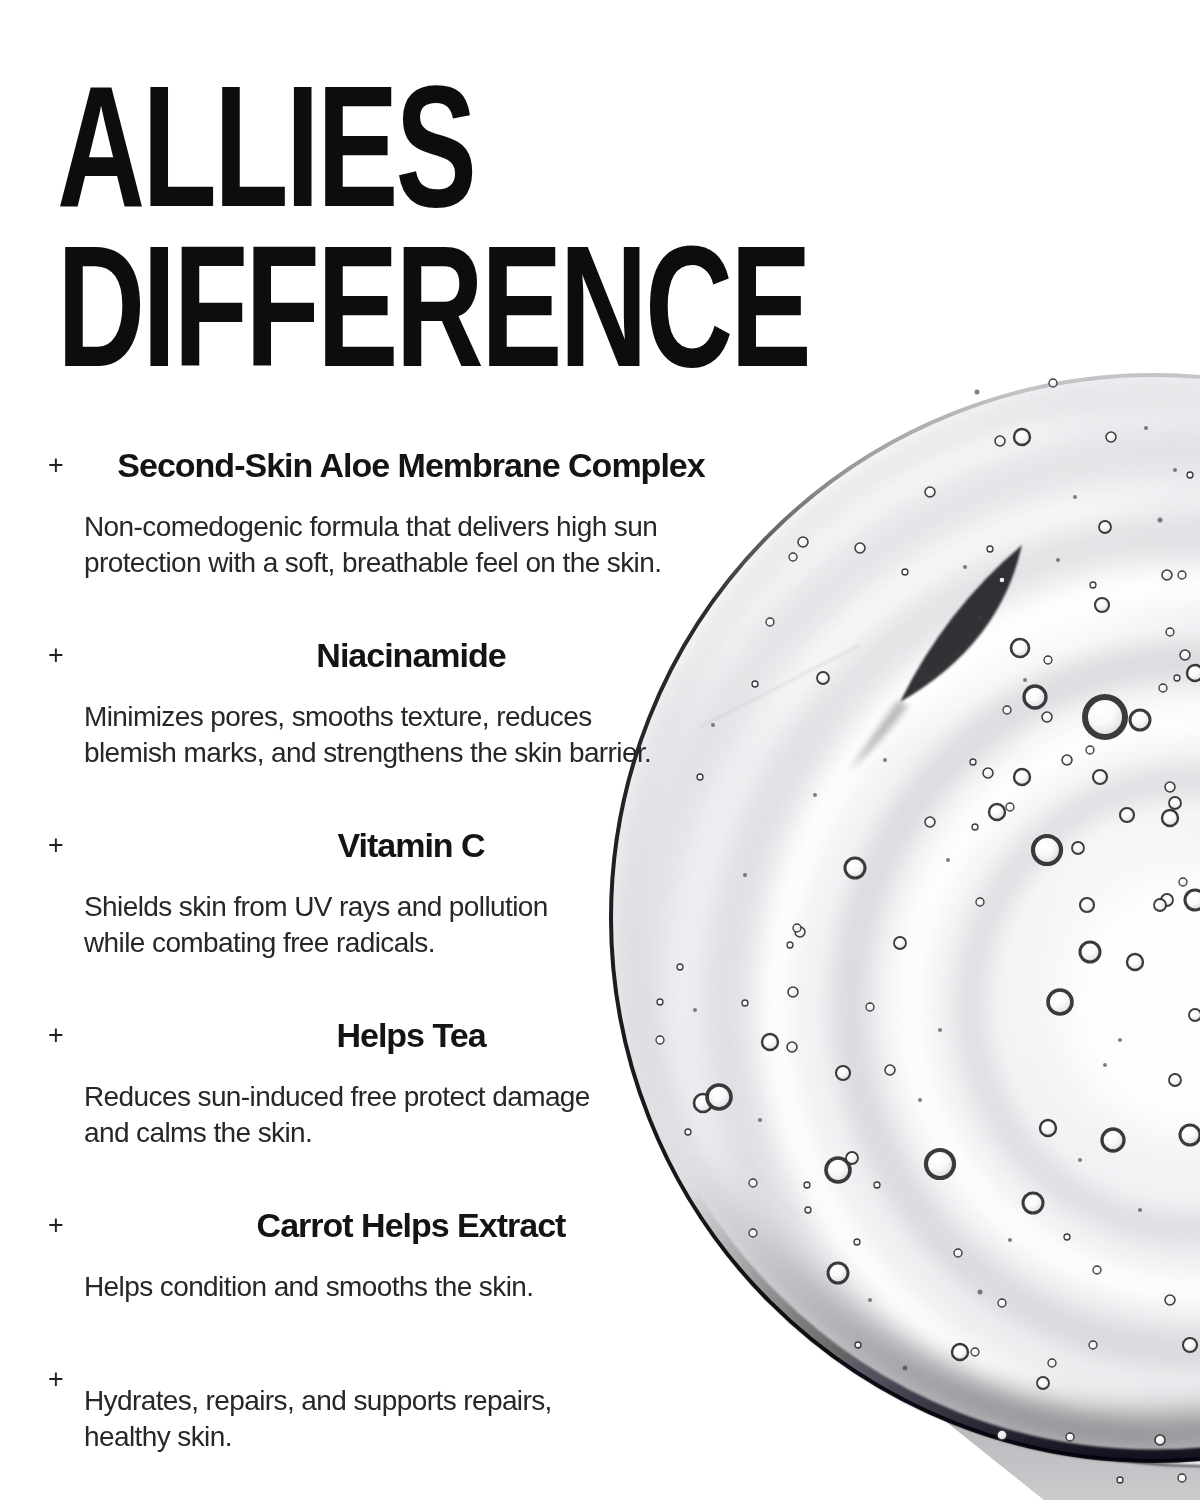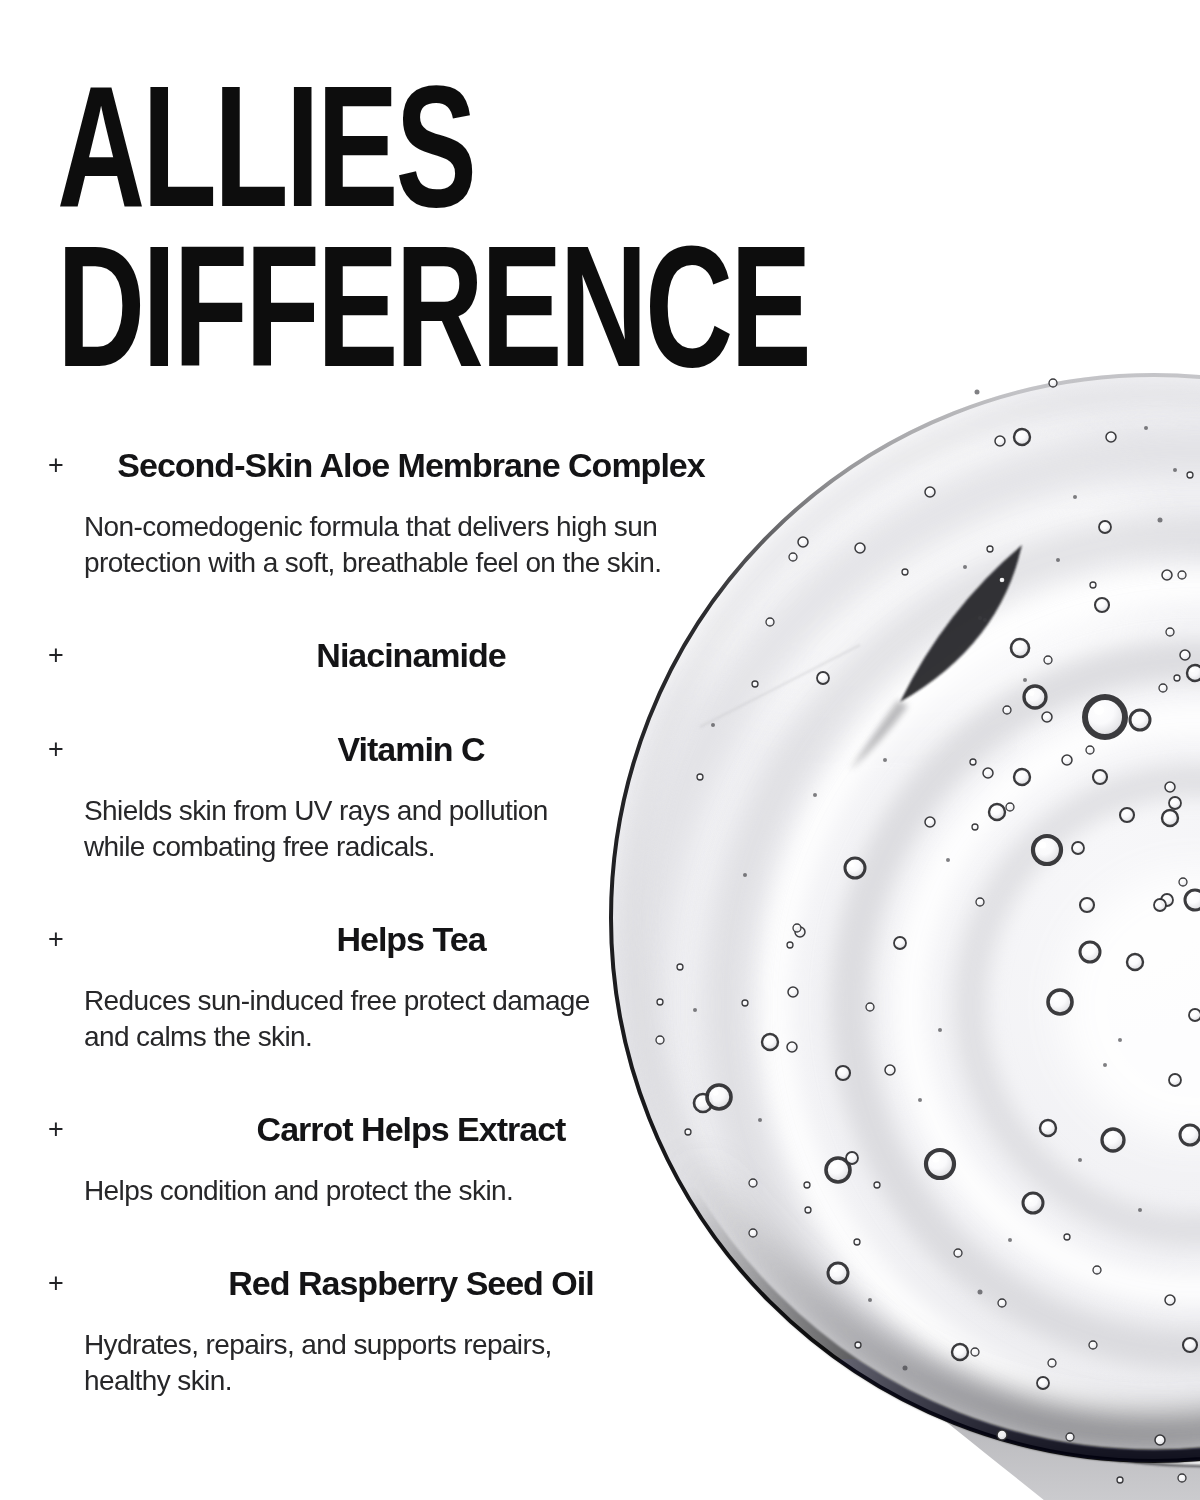--- a/index.html
+++ b/index.html
@@ -315,42 +315,43 @@
   <div class="item">
     <span class="item-marker">+</span>
     <div class="item-name">Second-Skin Aloe Membrane Complex</div>
     <div class="item-desc">Non-comedogenic formula that delivers high sun
 protection with a soft, breathable feel on the skin.</div>
   </div>
 
   <div class="item">
     <span class="item-marker">+</span>
     <div class="item-name">Niacinamide</div>
+    <div class="item-desc">Minimizes pores, smooths texture, reduces
+blemish marks, and strengthens the skin barrier.</div>
   </div>
 
   <div class="item">
     <span class="item-marker">+</span>
     <div class="item-name">Vitamin C</div>
     <div class="item-desc">Shields skin from UV rays and pollution
 while combating free radicals.</div>
   </div>
 
   <div class="item">
     <span class="item-marker">+</span>
     <div class="item-name">Helps Tea</div>
     <div class="item-desc">Reduces sun-induced free protect damage
 and calms the skin.</div>
   </div>
 
   <div class="item">
     <span class="item-marker">+</span>
     <div class="item-name">Carrot Helps Extract</div>
-    <div class="item-desc">Helps condition and protect the skin.</div>
-  </div>
-
-  <div class="item">
-    <span class="item-marker">+</span>
-    <div class="item-name">Red Raspberry Seed Oil</div>
+    <div class="item-desc">Helps condition and smooths the skin.</div>
+  </div>
+
+  <div class="item">
+    <span class="item-marker">+</span>
     <div class="item-desc">Hydrates, repairs, and supports repairs,
 healthy skin.</div>
   </div>
 </div>
 </div>
 
 </body></html>

